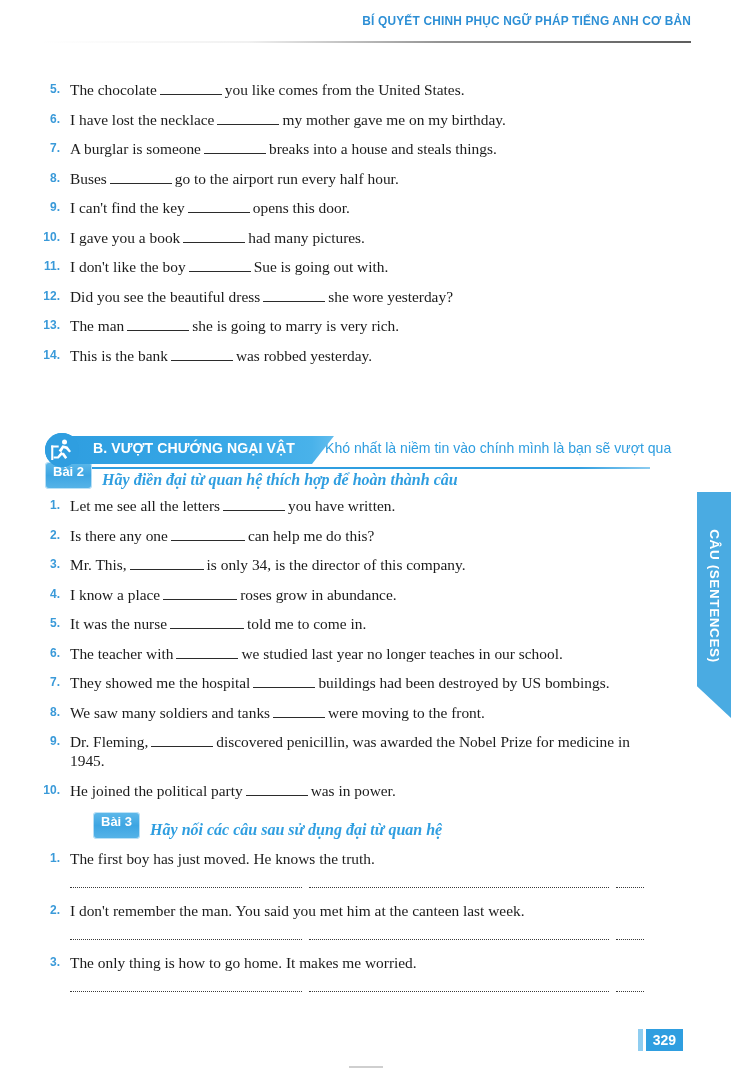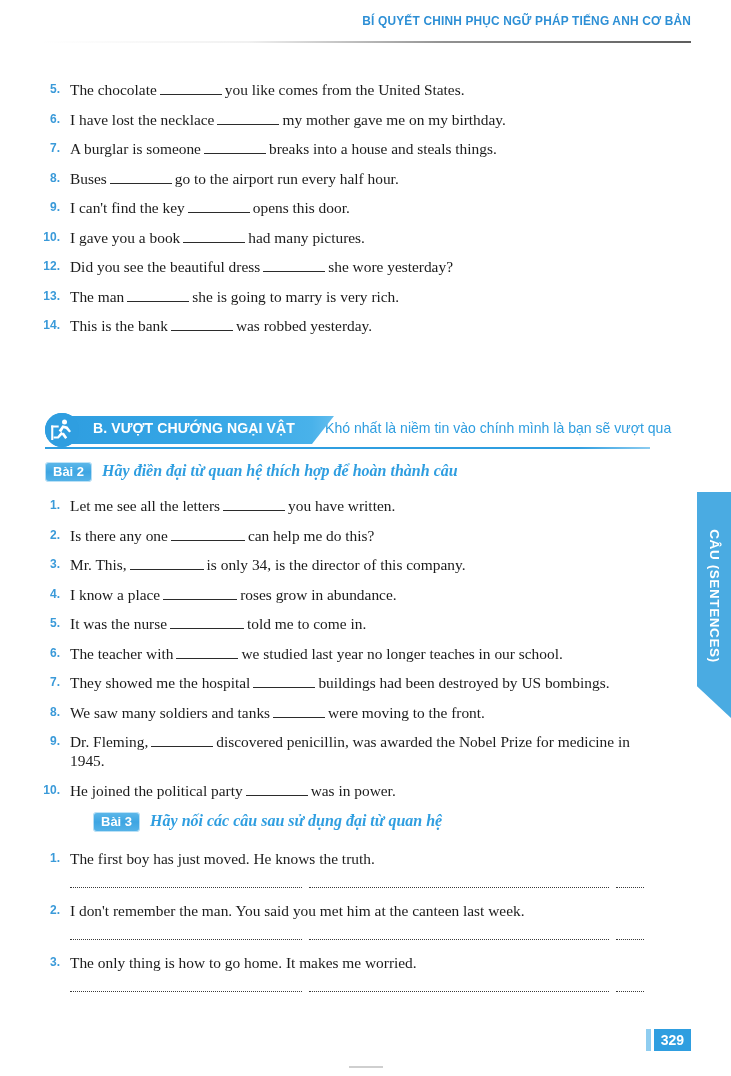--- a/index.html
+++ b/index.html
@@ -79,21 +79,21 @@
     height: 12px;
   }
   .b-sm { width: 52px; }
   .b-md { width: 62px; }
   .b-lg { width: 74px; }
 
   
   .section-banner {
     position: absolute;
     left: 45px;
-    top: 412px;
+    top: 432px;
     width: 605px;
     height: 40px;
     text-decoration: underline;
   }
   .banner-icon {
     position: absolute;
     left: 0;
     top: 1px;
     width: 34px;
     height: 34px;
@@ -172,20 +172,21 @@
     line-height: 15px;
     box-shadow: 0 0 0 1px rgba(255,255,255,0.6) inset;
   }
   .bai-instruction {
     margin-left: 10px;
     font-style: italic;
     font-weight: bold;
     font-size: 16px;
     color: #2f9ee0;
     white-space: nowrap;
+    margin-top: 9px;
   }
 
   
   .dots-row {
     display: flex;
     align-items: flex-end;
     gap: 7px;
     margin: 7px 0 13px 0;
     padding-left: 30px;
   }
@@ -217,21 +218,21 @@
     font-family: "Liberation Sans", "DejaVu Sans", sans-serif;
     font-weight: bold;
     font-size: 13.5px;
     letter-spacing: 0.6px;
     color: #ffffff;
   }
 
   
   .page-number {
     position: absolute;
-    right: 40px;
+    right: 48px;
     top: 1029px;
     display: flex;
     align-items: stretch;
     height: 22px;
   }
   .page-number-accent {
     width: 5px;
     background: #8fcdf0;
     margin-right: 3px;
   }
@@ -279,20 +280,24 @@
       <div class="ex-num">8.</div>
       <div class="ex-text"><span>Buses</span><span class="blank b-md"></span><span>go to the airport run every half hour.</span></div>
     </div>
     <div class="ex-item">
       <div class="ex-num">9.</div>
       <div class="ex-text"><span>I can't find the key</span><span class="blank b-md"></span><span>opens this door.</span></div>
     </div>
     <div class="ex-item">
       <div class="ex-num">10.</div>
       <div class="ex-text"><span>I gave you a book</span><span class="blank b-md"></span><span>had many pictures.</span></div>
+    </div>
+    <div class="ex-item">
+      <div class="ex-num">11.</div>
+      <div class="ex-text"><span>I don't like the boy</span><span class="blank b-md"></span><span>Sue is going out with.</span></div>
     </div>
     <div class="ex-item">
       <div class="ex-num">12.</div>
       <div class="ex-text"><span>Did you see the beautiful dress</span><span class="blank b-md"></span><span>she wore yesterday?</span></div>
     </div>
     <div class="ex-item">
       <div class="ex-num">13.</div>
       <div class="ex-text"><span>The man</span><span class="blank b-md"></span><span>she is going to marry is very rich.</span></div>
     </div>
     <div class="ex-item">

